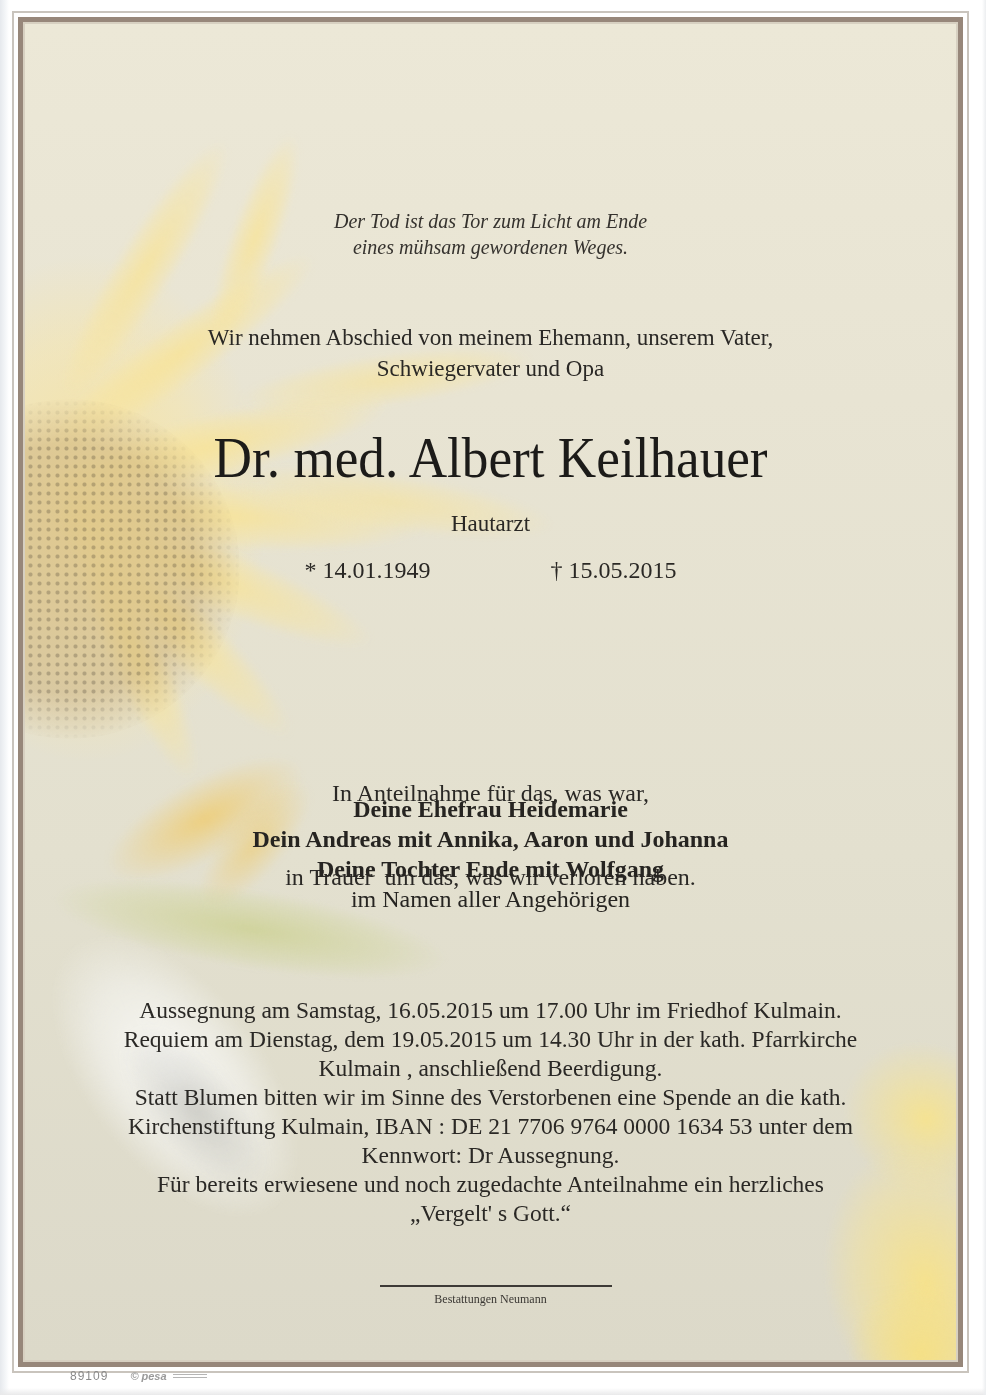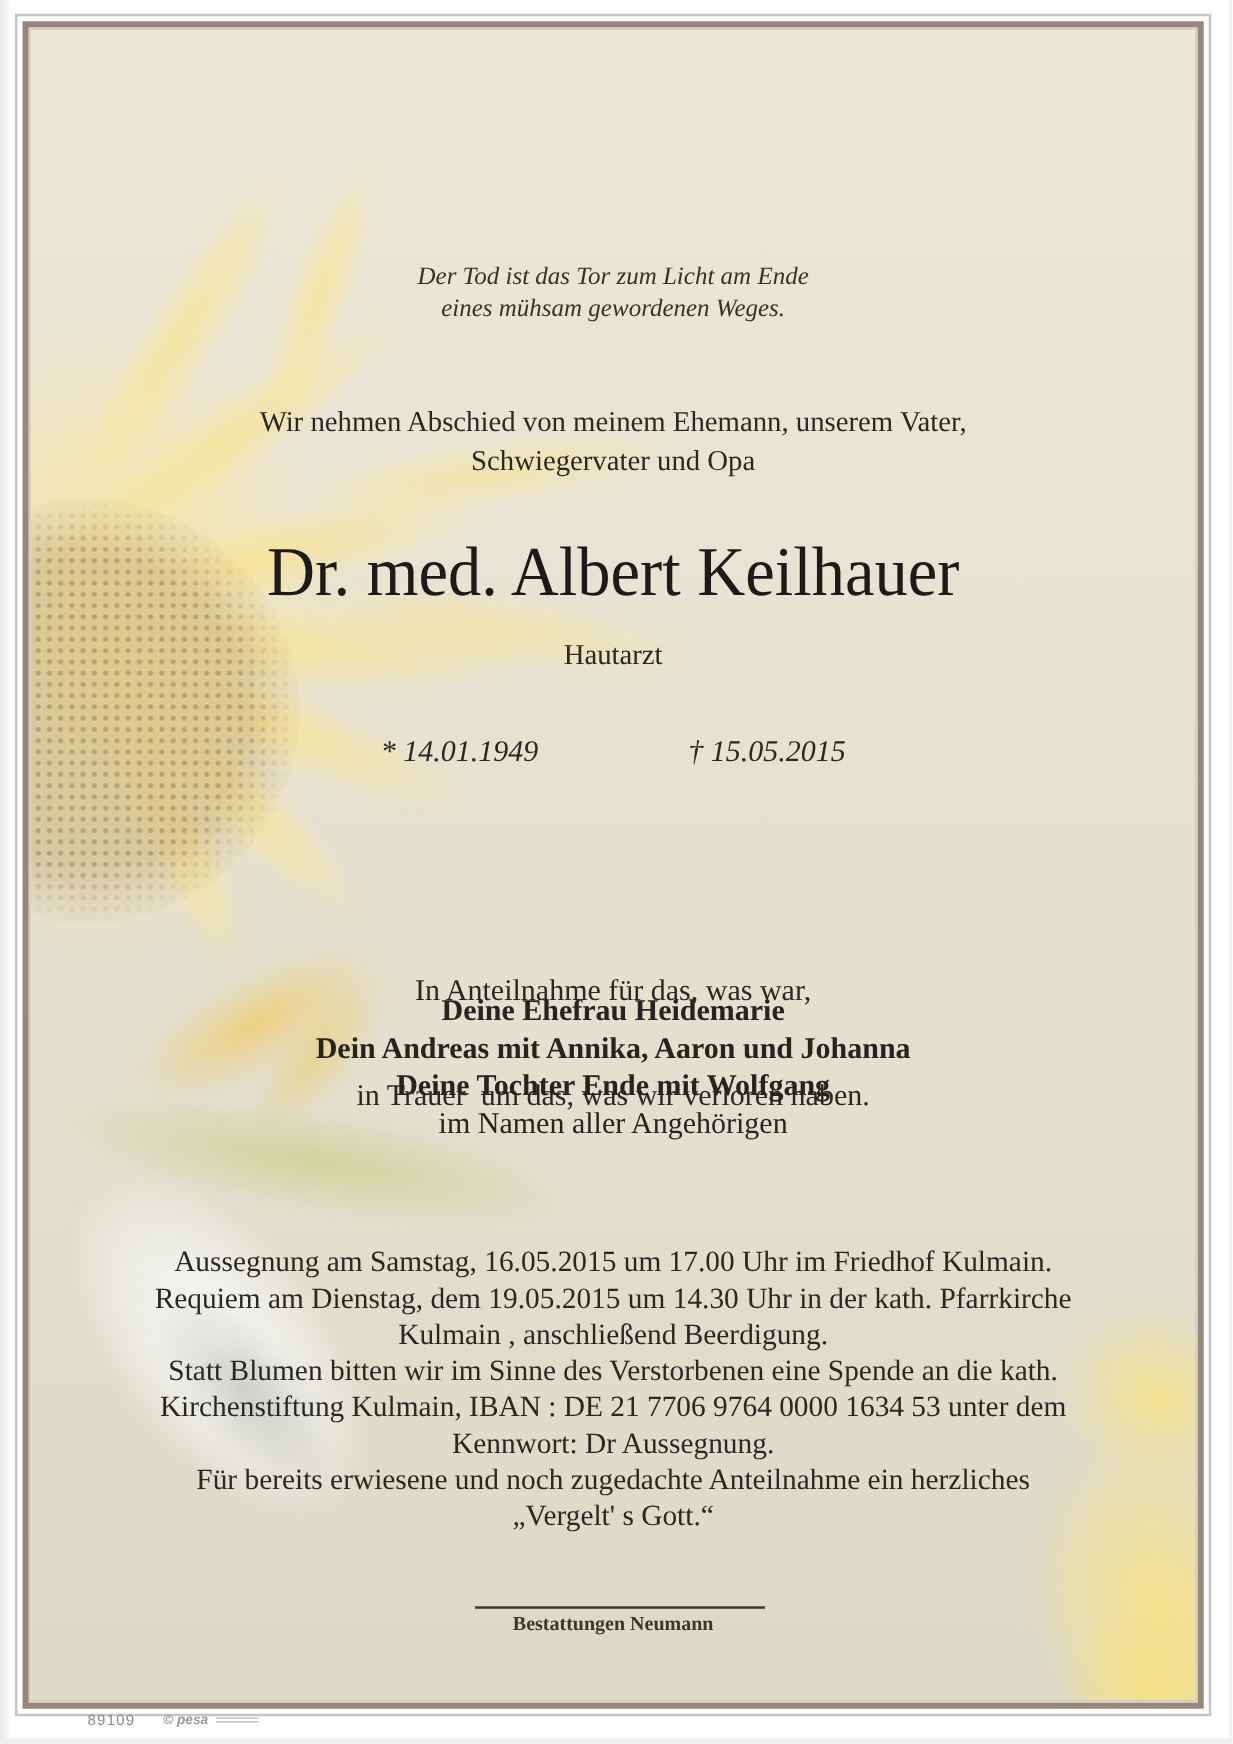--- a/index.html
+++ b/index.html
@@ -77,28 +77,28 @@
     background:radial-gradient(closest-side,rgba(246,224,130,.9),rgba(246,226,140,0));}
 
   
   .content{position:absolute;inset:0;color:#2a2825;}
   .tline{position:absolute;left:0;right:0;text-align:center;}
   .epigraph{top:184px;font-style:italic;font-size:20px;line-height:26px;color:#35322e;}
   .intro{top:298px;font-size:23px;line-height:31px;}
   .deceased{top:403px;font-size:56px;line-height:62px;color:#1c1b19;}
   .deceased span{display:inline-block;transform:scaleX(.95);}
   .profession{top:487px;font-size:23px;line-height:26px;}
-  .dates{top:564px;font-size:24px;line-height:28px;display:flex;justify-content:center;gap:120px;font-style:italic;}
+  .dates{top:532px;font-size:24px;line-height:28px;display:flex;justify-content:center;gap:120px;}
   .gratitude{top:699px;font-size:24px;line-height:28px;white-space:pre-wrap;}
   .family{top:770px;font-size:24px;line-height:30px;font-weight:bold;color:#262421;}
   .family .plain{font-weight:normal;}
   .announce{top:972px;font-size:23.5px;line-height:29px;}
   .divider{position:absolute;top:1261px;left:50%;width:232px;margin-left:-111px;
     border-top:2px solid #3d3a36;}
-  .funeral-home{top:1268px;font-size:16px;line-height:15px;color:#3a3733;font-weight:bold;}
+  .funeral-home{top:1268px;font-size:12px;line-height:15px;color:#3a3733;}
 
   
   .print-strip{position:absolute;left:70px;top:1367px;height:18px;display:flex;align-items:center;
     font-family:"Liberation Sans","DejaVu Sans",sans-serif;color:#8a8a8a;}
   .print-code{font-size:12px;letter-spacing:1px;}
   .publisher{margin-left:22px;font-size:11px;font-style:italic;font-weight:bold;color:#9a9a9a;}
   .publisher-lines{margin-left:6px;display:flex;flex-direction:column;gap:2px;}
   .publisher-lines i{display:block;width:34px;height:1px;background:#b5b5b5;}
 </style>
 </head>

